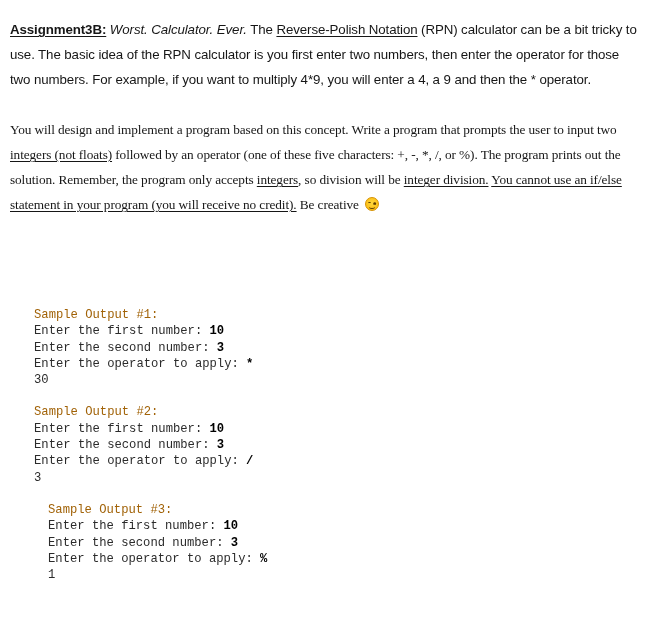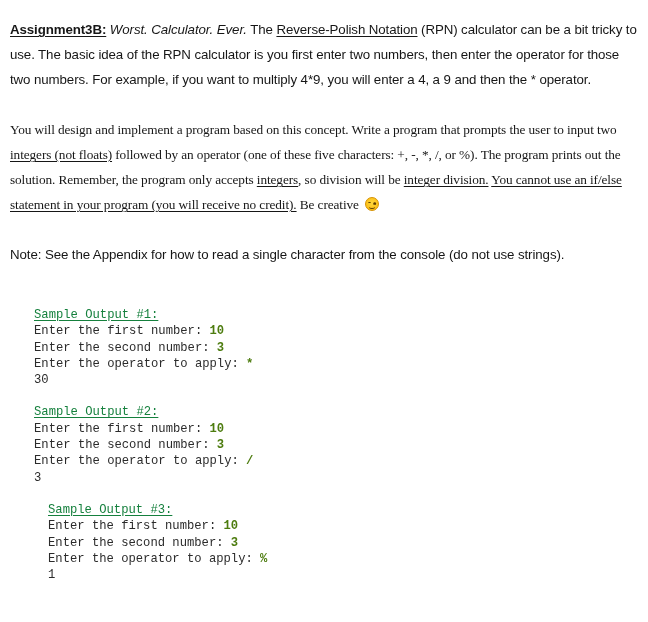--- a/index.html
+++ b/index.html
@@ -89,38 +89,36 @@
     font-family: "Liberation Mono", "DejaVu Sans Mono", monospace;
     font-size: 12.2px;
     line-height: 16.3px;
     color: #2b2b2b;
     white-space: pre;
     margin-bottom: 16px;
   }
   .sample-block:last-child { margin-bottom: 0; margin-left: 14px; }
 
   .sample-title {
-    text-decoration: underline;
     text-underline-offset: 2px;
-    color: #15803d;
+    color: #a16207;
     display: block;
   }
   .sample-line { display: block; }
-  .inp { font-weight: bold; color: #4d7c0f; }
+  .inp { font-weight: bold; color: #000000; }
 </style>
 </head>
 <body>
 
 <div class="page">
 
   <p class="prose p-intro"><span class="bu">Assignment3B:</span><span> </span><span class="i">Worst. Calculator. Ever.</span><span> The </span><span class="u">Reverse-Polish Notation</span><span> (RPN) calculator can be a bit tricky to use. The basic idea of the RPN calculator is you first enter two numbers, then enter the operator for those two numbers. For example, if you want to multiply 4*9, you will enter a 4, a 9 and then the * operator.</span></p>
 
   <p class="prose p-design"><span>You will design and implement a program based on this concept. Write a program that prompts the user to input two </span><span class="u">integers (not floats)</span><span> followed by an operator (one of these five characters: +, -, *, /, or %). The program prints out the solution. Remember, the program only accepts </span><span class="u">integers</span><span>, so division will be </span><span class="u">integer division.</span><span> </span><span class="u">You cannot use an if/else statement in your program (you will receive no credit).</span><span> Be creative </span><span class="emoji"></span></p>
 
-  <p class="prose p-note">Note: See the Appendix for how to read a single character from the console (do not use strings).</p>
 
   <div class="samples">
       <div class="sample-block"><span class="sample-title">Sample Output #1:</span><span class="sample-line"><span>Enter the first number: </span><span class="inp">10</span></span><span class="sample-line"><span>Enter the second number: </span><span class="inp">3</span></span><span class="sample-line"><span>Enter the operator to apply: </span><span class="inp">*</span></span><span class="sample-line"><span>30</span></span></div>
       <div class="sample-block"><span class="sample-title">Sample Output #2:</span><span class="sample-line"><span>Enter the first number: </span><span class="inp">10</span></span><span class="sample-line"><span>Enter the second number: </span><span class="inp">3</span></span><span class="sample-line"><span>Enter the operator to apply: </span><span class="inp">/</span></span><span class="sample-line"><span>3</span></span></div>
       <div class="sample-block"><span class="sample-title">Sample Output #3:</span><span class="sample-line"><span>Enter the first number: </span><span class="inp">10</span></span><span class="sample-line"><span>Enter the second number: </span><span class="inp">3</span></span><span class="sample-line"><span>Enter the operator to apply: </span><span class="inp">%</span></span><span class="sample-line"><span>1</span></span></div>
     </div>
 
 </div>
 
 </body></html>

